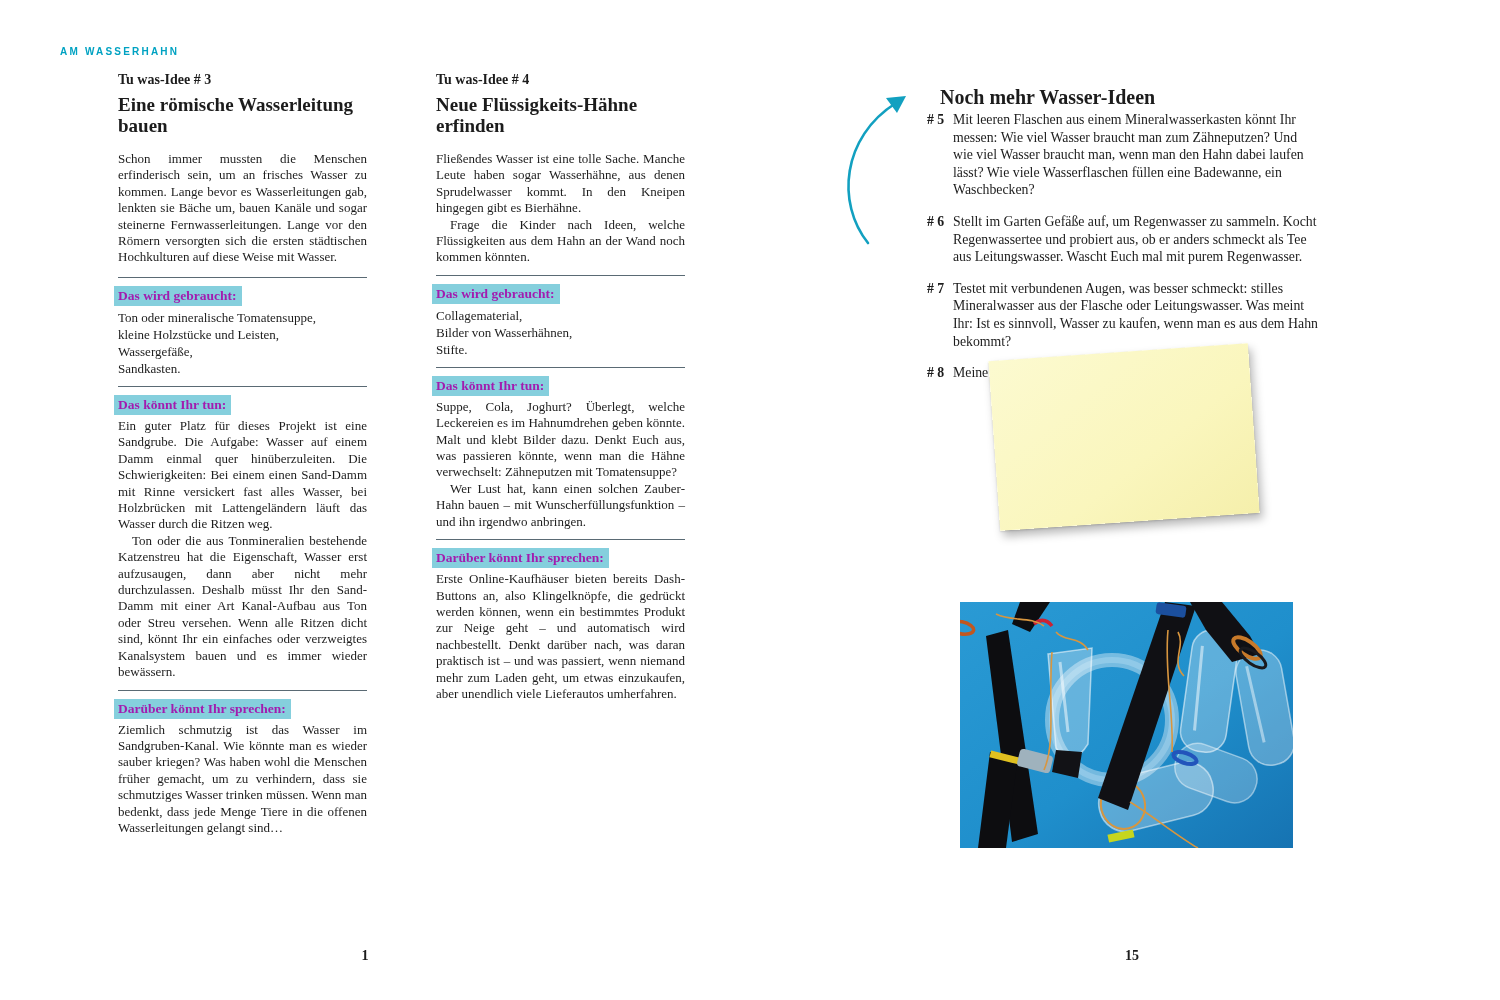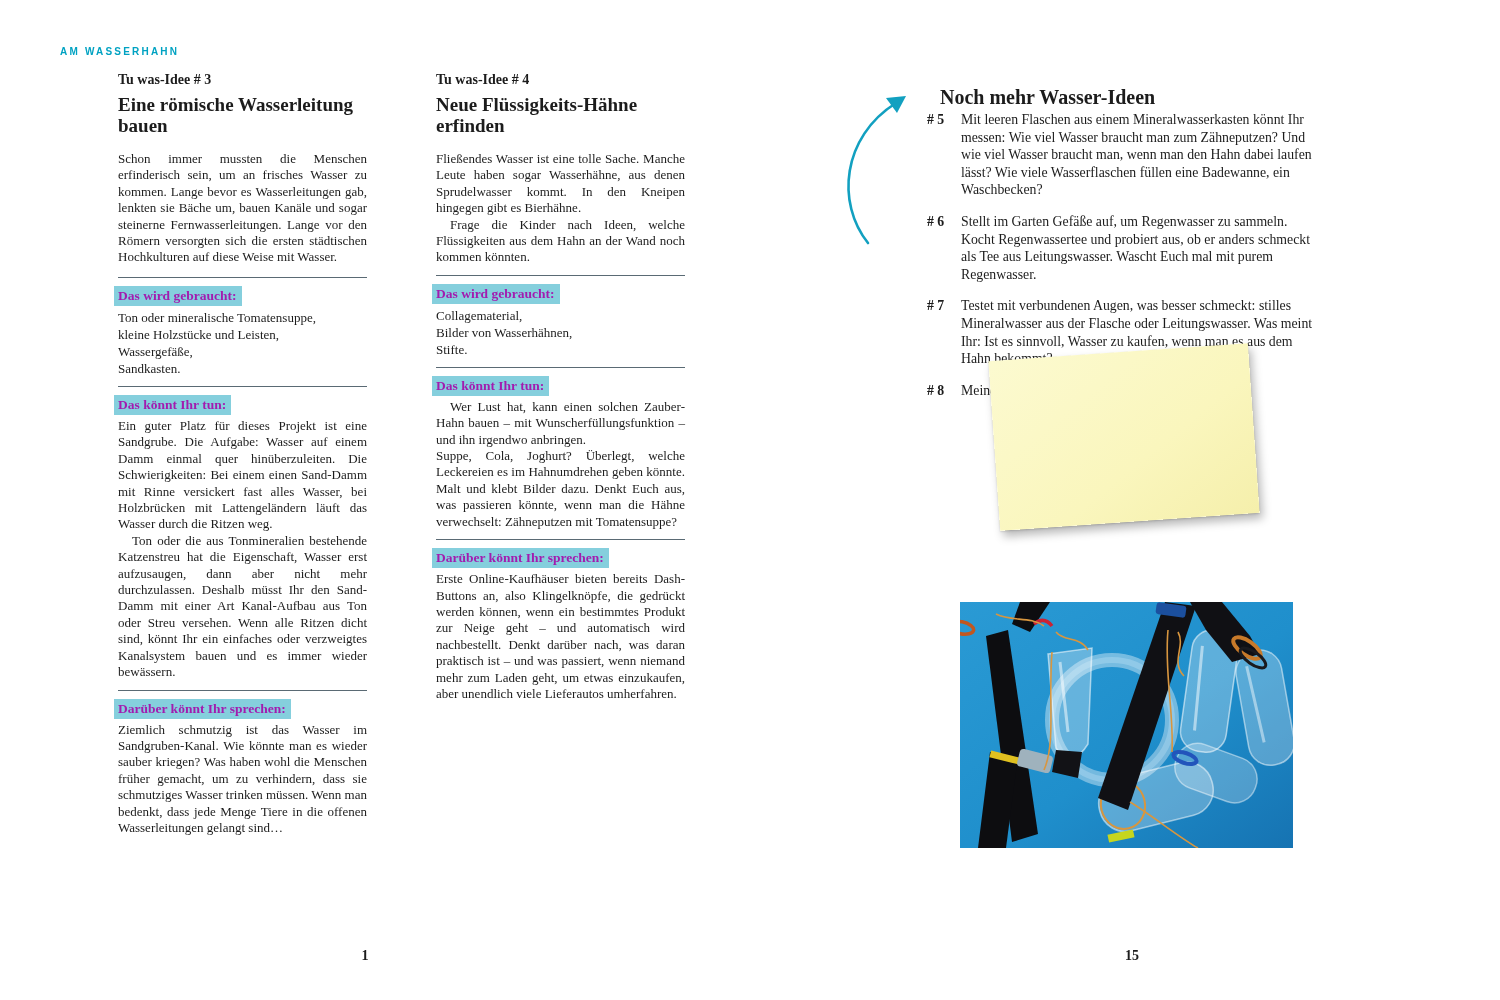--- a/index.html
+++ b/index.html
@@ -28,21 +28,21 @@
     display:inline-block;background:#85cfdd;color:#a21caf;
     font-size:13.5px;font-weight:bold;line-height:17px;
     padding:1px 5px 2px 4px;margin:8px 0 3px -4px;
   }
   .list-line{font-size:13px;line-height:17px;}
   
   .rp-title{position:absolute;left:932px;top:78px;font-size:20px;font-weight:bold;margin:8px;}
   .ideas{position:absolute;left:927px;top:111px;width:392px;}
   .idea{display:flex;margin:0 0 14px 0;}
   .idea-num{flex:0 0 26px;font-size:13.8px;font-weight:bold;line-height:17.6px;}
-  .idea-text{flex:1;font-size:13.8px;line-height:17.6px;text-align:left;margin-left:8px;}
+  .idea-text{flex:1;font-size:13.8px;line-height:17.6px;text-align:left;}
   
   .arrow-wrap{position:absolute;left:820px;top:85px;width:110px;height:165px;}
   
   .note{
     position:absolute;left:994px;top:352px;width:260px;height:170px;
     background:linear-gradient(145deg,#fcfad0 0%,#faf6bd 60%,#f5efab 100%);
     transform:rotate(-4deg);
     box-shadow:3px 6px 10px rgba(0,0,0,0.28), 0 1px 2px rgba(0,0,0,0.15);
   }
   
@@ -102,22 +102,22 @@
     <div>
       <span class="sec-label">Das wird gebraucht:</span>
       <div class="list-line">Collagematerial,</div>
       <div class="list-line">Bilder von Wasserhähnen,</div>
       <div class="list-line">Stifte.</div>
     </div>
 
     <hr class="rule">
     <div>
       <span class="sec-label">Das könnt Ihr tun:</span>
+      <p class="body-p">Suppe, Cola, Joghurt? Überlegt, welche Leckereien es im Hahnumdrehen geben könnte. Malt und klebt Bilder dazu. Denkt Euch aus, was passieren könnte, wenn man die Hähne verwechselt: Zähneputzen mit Tomatensuppe?</p>
       <p class="body-p indent">Wer Lust hat, kann einen solchen Zauber-Hahn bauen – mit Wunscherfüllungsfunktion – und ihn irgendwo anbringen.</p>
-      <p class="body-p">Suppe, Cola, Joghurt? Überlegt, welche Leckereien es im Hahnumdrehen geben könnte. Malt und klebt Bilder dazu. Denkt Euch aus, was passieren könnte, wenn man die Hähne verwechselt: Zähneputzen mit Tomatensuppe?</p>
     </div>
 
     <hr class="rule">
     <div>
       <span class="sec-label">Darüber könnt Ihr sprechen:</span>
       <p class="body-p">Erste Online-Kaufhäuser bieten bereits Dash-Buttons an, also Klingelknöpfe, die gedrückt werden können, wenn ein bestimmtes Produkt zur Neige geht – und automatisch wird nachbestellt. Denkt darüber nach, was daran praktisch ist – und was passiert, wenn niemand mehr zum Laden geht, um etwas einzukaufen, aber unendlich viele Lieferautos umherfahren.</p>
     </div>
   </div>
 
   <div class="arrow-wrap">

